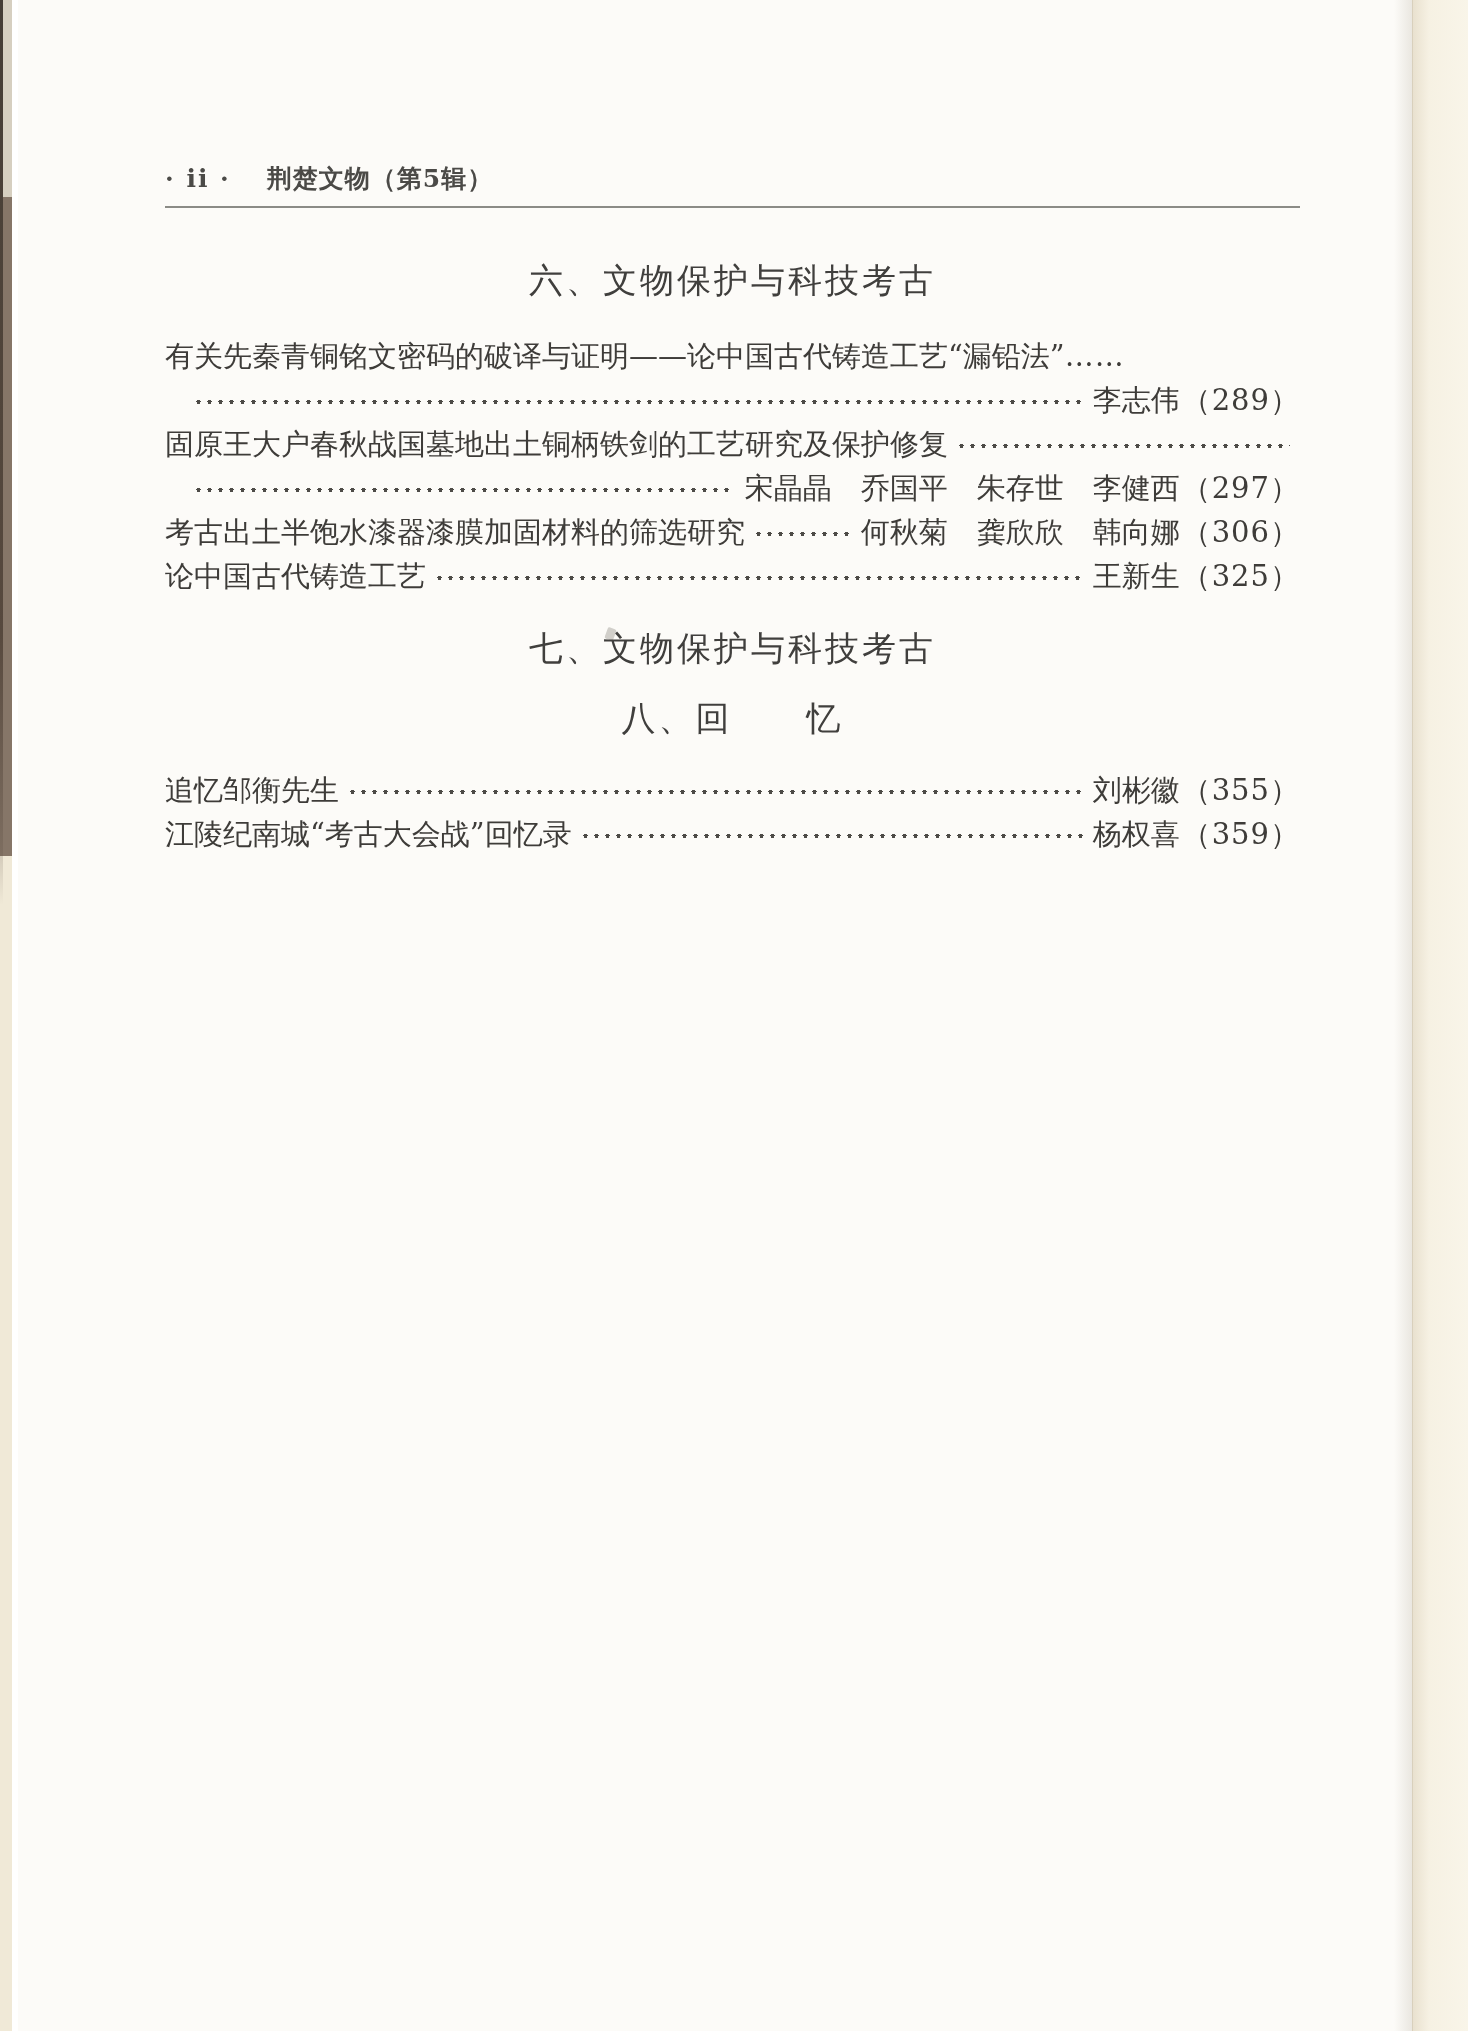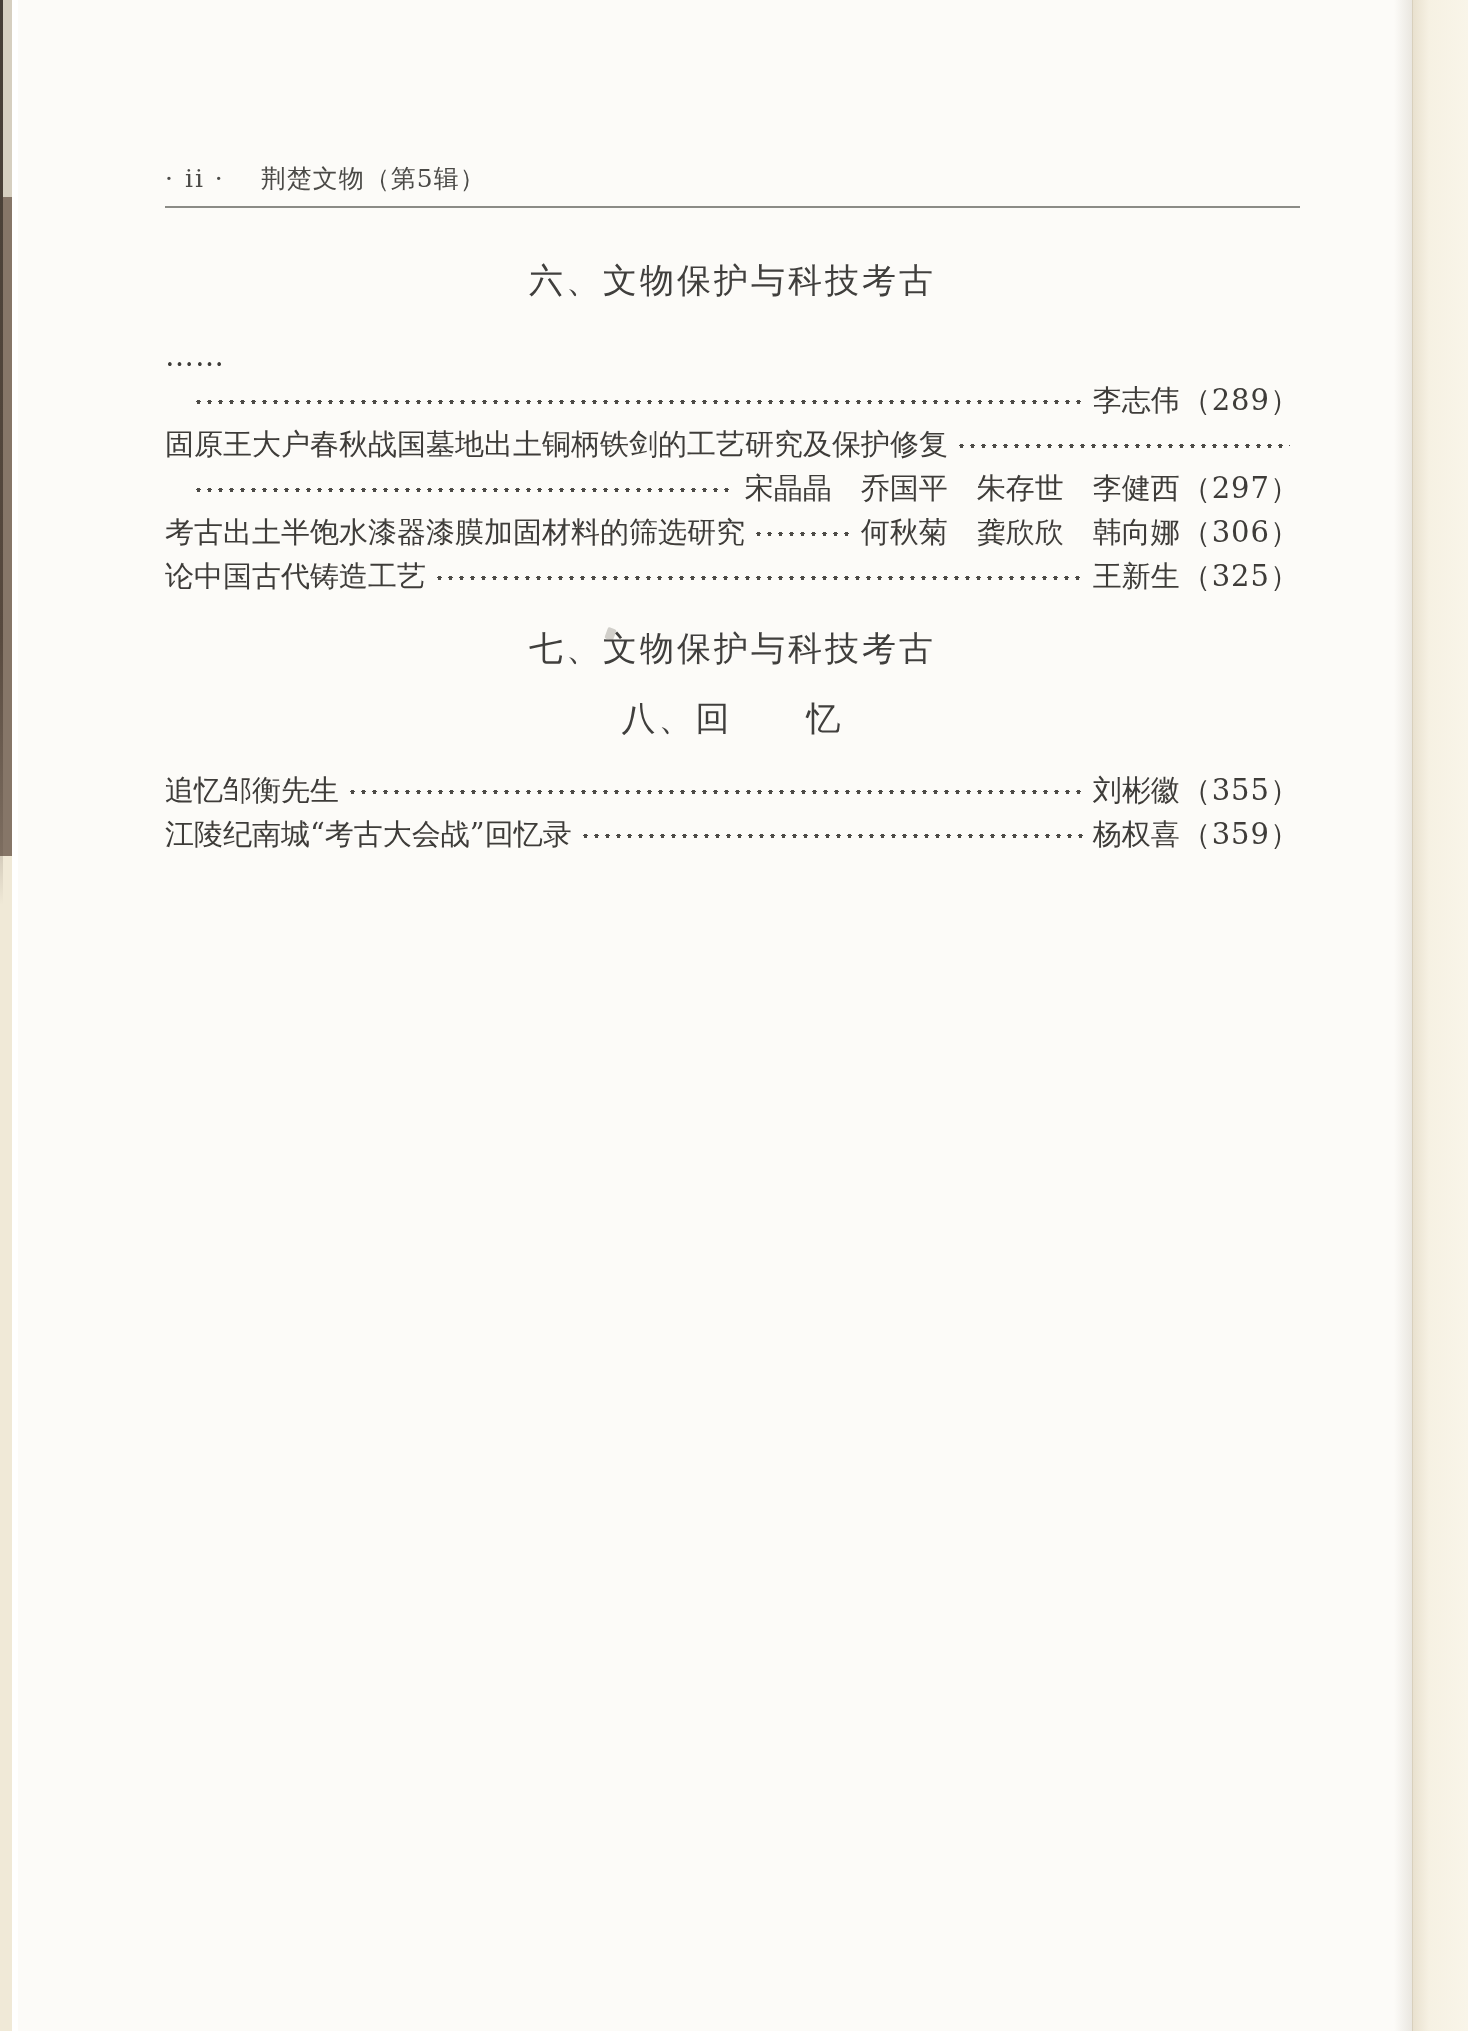--- a/index.html
+++ b/index.html
@@ -29,21 +29,21 @@
     position:absolute;left:1412px;top:0;width:56px;height:100%;
     border-left:1px solid #d9d0bc;
     background:linear-gradient(to right,#e9e1cf 0px,#f6f1e3 16px,#f9f5e9 100%);
   }
   .scan-speck{
     position:absolute;left:606px;top:628px;width:9px;height:12px;
     background:rgba(110,105,95,0.30);border-radius:2px;transform:rotate(20deg);
   }
   
   .content{position:absolute;left:165px;top:0;width:1135px;color:#3e3c39;}
-  .folio-row{margin-top:163px;height:32px;line-height:32px;font-size:25px;display:flex;align-items:flex-start;color:#4b4a47;}
+  .folio-row{margin-top:163px;height:32px;line-height:32px;font-size:25px;display:flex;align-items:flex-start;color:#4b4a47;font-weight:bold;}
   .folio{letter-spacing:2px;flex:0 0 auto;}
   .book-title{margin-left:36px;letter-spacing:1px;flex:0 0 auto;}
   .header-rule{margin-top:11px;height:2px;background:#8b8b86;}
   .sec-heading{
     text-align:center;
     font-family:"DejaVu Sans","Liberation Sans",sans-serif;
     font-weight:400;font-size:34px;line-height:44px;
     color:#403f3d;letter-spacing:3px;
   }
   .mt50{margin-top:50px;} .mt32{margin-top:32px;} .mt28{margin-top:28px;} .mt26{margin-top:26px;}
@@ -75,20 +75,21 @@
   <div class="folio-row">
     <span class="folio">· ii ·</span>
     <span class="book-title">荆楚文物（第5辑）</span>
   </div>
   <div class="header-rule"></div>
 
   <div class="sec-heading mt50">六、文物保护与科技考古</div>
 
   <div class="toc">
     <div class="toc-line mt32">
+      <span class="title">有关先秦青铜铭文密码的破译与证明——论中国古代铸造工艺“漏铅法”</span>
       <span class="tail">……</span>
     </div>
     <div class="toc-line cont">
       <span class="leader"></span>
       <span class="authors">李志伟</span>
       <span class="pno">（289）</span>
     </div>
 
     <div class="toc-line">
       <span class="title">固原王大户春秋战国墓地出土铜柄铁剑的工艺研究及保护修复</span>

